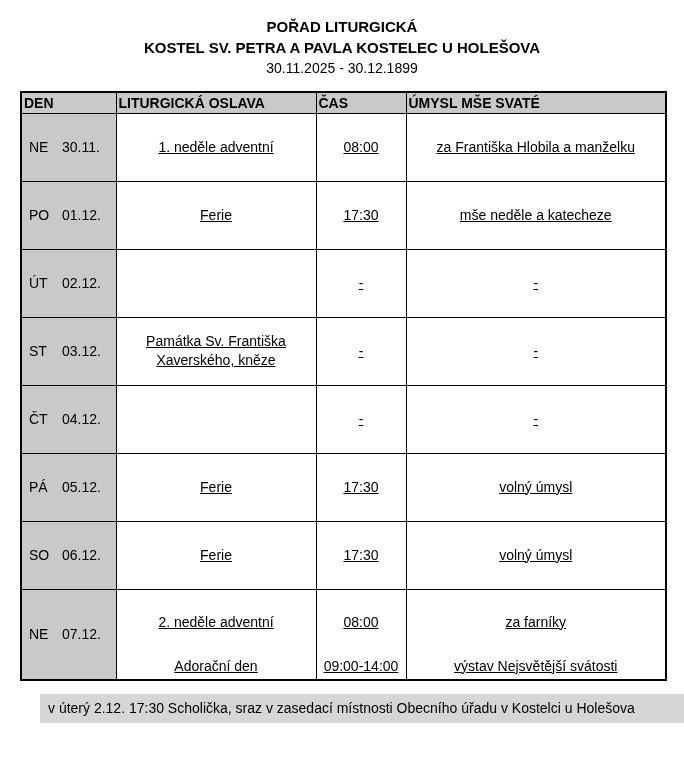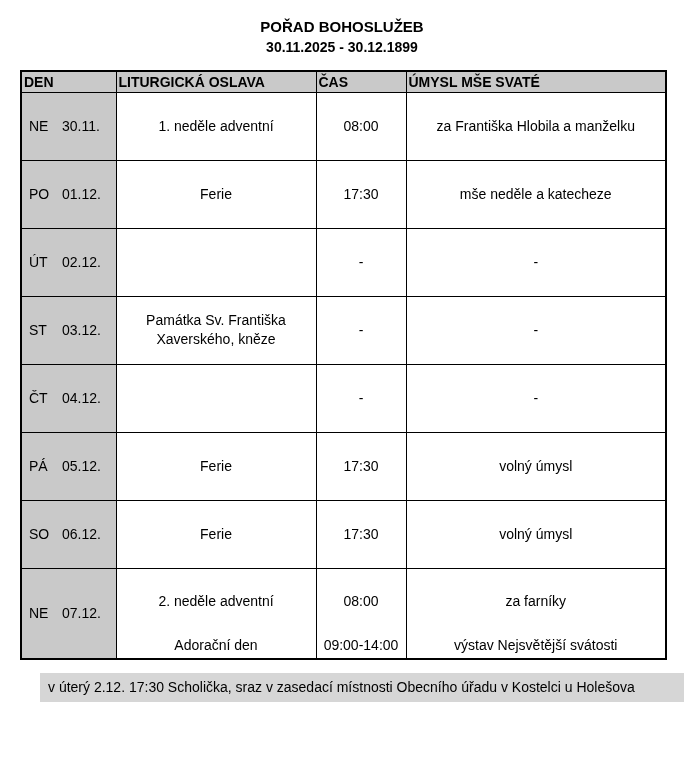--- a/index.html
+++ b/index.html
@@ -6,21 +6,21 @@
   html, body {
     width: 684px;
     background: #ffffff;
     color: #000000;
     font-family: "Liberation Sans", sans-serif;
   }
   .page { width: 684px; height: 768px; padding: 16px 20px 0 20px; }
 
   .titles { text-align: center; margin-bottom: 13px; }
   .title-line { font-weight: bold; font-size: 15px; line-height: 21px; }
-  .date-line { font-size: 14px; line-height: 20px; font-weight: bold; }
+  .date-line { font-size: 14px; line-height: 20px; }
 
   table.schedule {
     border-collapse: collapse;
     width: 645px;
     table-layout: fixed;
     border: 2px solid var(--border, #000);
   }
   table.schedule th, table.schedule td {
     border: 1px solid var(--border, #000);
   }
@@ -44,20 +44,21 @@
     vertical-align: middle;
   }
   .day-abbr { display: inline-block; width: 33px; }
 
   td.cell {
     text-align: center;
     font-size: 14px;
     vertical-align: middle;
     padding: 2px 8px;
     line-height: 19px;
+    text-decoration: underline;
   }
   td.stacked { vertical-align: top; padding: 0 0; }
   .stack {
     display: flex;
     flex-direction: column;
     justify-content: space-between;
     height: 88px;
     padding: 23px 0 2px 0;
   }
 
@@ -70,21 +71,22 @@
     padding: 4px 8px 5px 8px;
     margin-left: 20px;
   }
 </style>
 </head>
 <body>
 
 <div class="page">
 
   <div class="titles">
-    <div class="title-line">POŘAD BOHOSLUŽEB</div>
+    <div class="title-line">POŘAD LITURGICKÁ</div>
+    <div class="title-line">KOSTEL SV. PETRA A PAVLA KOSTELEC U HOLEŠOVA</div>
     <div class="date-line">30.11.2025 - 30.12.1899</div>
   </div>
 
   <table class="schedule">
     <colgroup>
       <col style="width:95px">
       <col style="width:200px">
       <col style="width:90px">
       <col style="width:260px">
     </colgroup>

